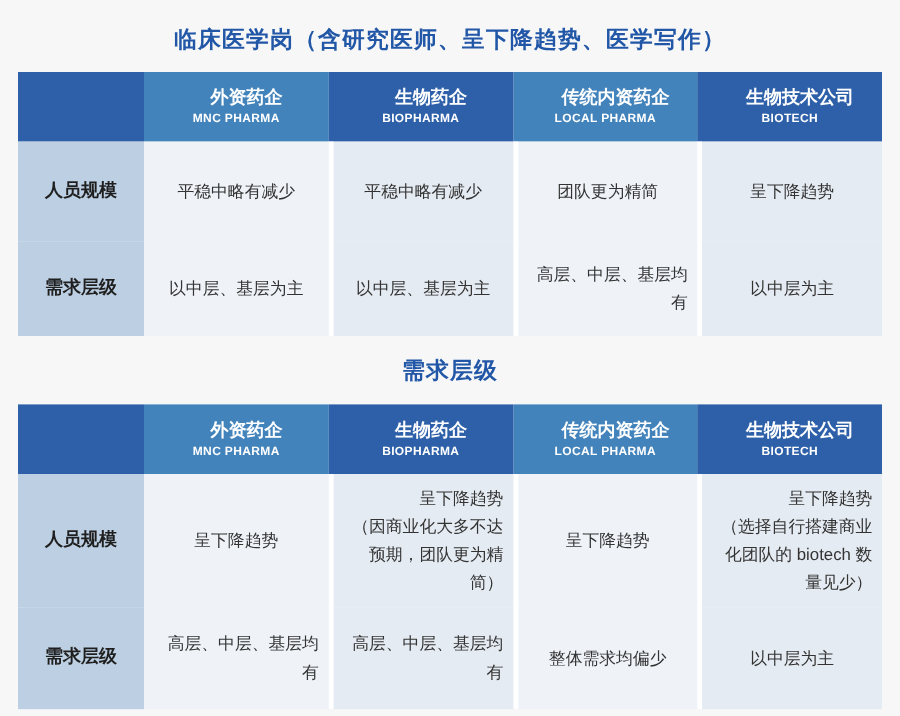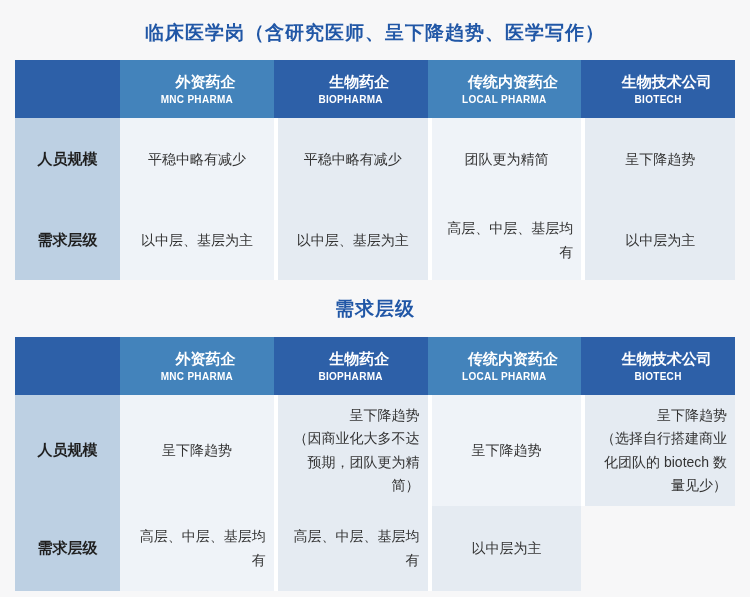--- a/index.html
+++ b/index.html
@@ -149,17 +149,18 @@
 （因商业化大多不达预期，团队更为精简）</div>
       <div class="td light gap">呈下降趋势</div>
       <div class="td shade gap">呈下降趋势
 （选择自行搭建商业化团队的 biotech 数量见少）</div>
     </div>
 
     <div class="row r2">
       <div class="td label">需求层级</div>
       <div class="td light">高层、中层、基层均有</div>
       <div class="td shade gap">高层、中层、基层均有</div>
+      <div class="td light gap">整体需求均偏少</div>
       <div class="td shade gap">以中层为主</div>
     </div>
   </div>
 
 </div>
 
 </body></html>

